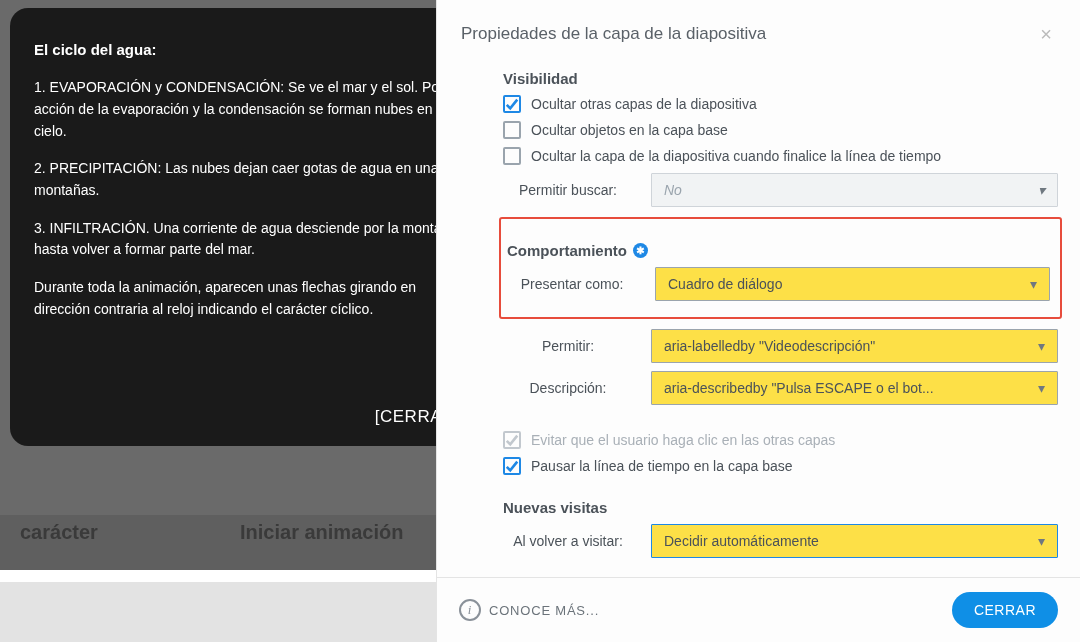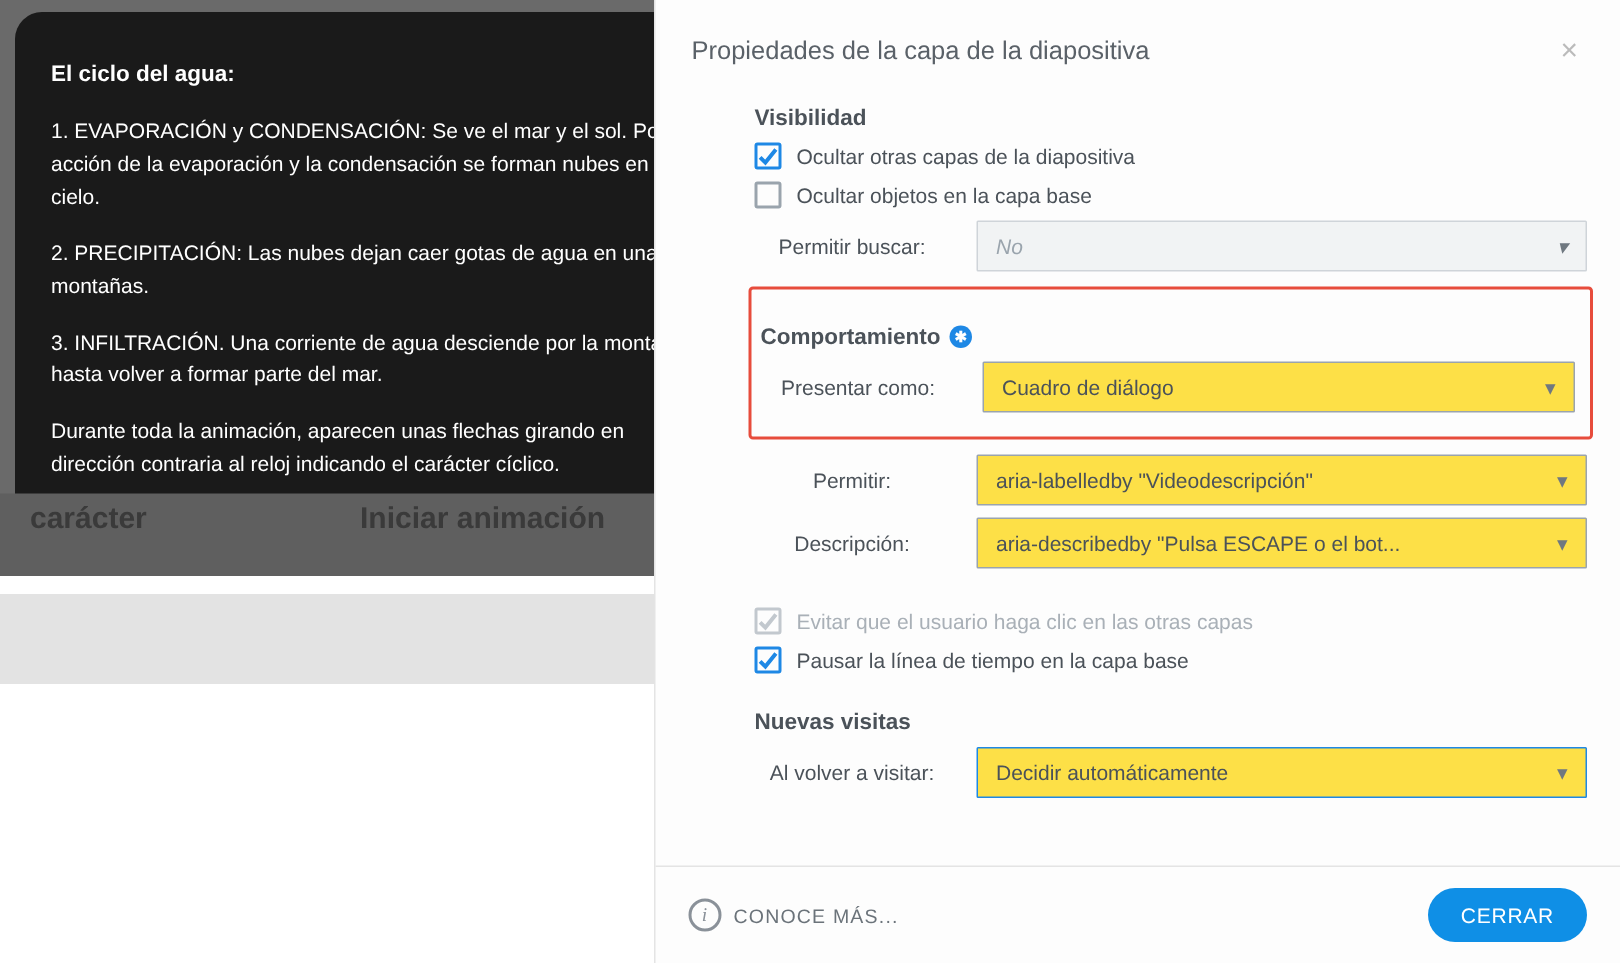--- a/index.html
+++ b/index.html
@@ -1,19 +1,19 @@
 <!DOCTYPE html>
 <html><head>
 <meta charset="utf-8">
 <style>
   * { box-sizing: border-box; margin: 0; padding: 0; font-family: "Segoe UI", Arial, sans-serif; }
   body { width: 1080px; height: 642px; overflow: hidden; background: #fff; position: relative; }
 
   .left {
-    position: absolute; left: 0; top: 0; width: 505px; height: 456px;
+    position: absolute; left: 0; top: 0; width: 505px; height: 642px;
     background: #6a6a6a;
   }
   .left-bottom-bar {
     position: absolute; left: 0; bottom: 72px; width: 100%; height: 55px;
     background: #5f5f5f;
   }
   .left-bottom-white {
     position: absolute; left: 0; bottom: 0; width: 100%; height: 72px;
     background: #e3e3e3;
   }
@@ -136,20 +136,24 @@
           <svg viewBox="0 0 16 16">
             <polyline points="2,9 6,13 14,3"></polyline>
           </svg>
         </span>
       <span>Ocultar otras capas de la diapositiva</span>
     </div>
     <div class="chk-row">
       <span class="chk"></span>
       <span>Ocultar objetos en la capa base</span>
     </div>
+    <div class="chk-row">
+      <span class="chk"></span>
+      <span>Ocultar la capa de la diapositiva cuando finalice la línea de tiempo</span>
+    </div>
 
     <div class="field-row">
       <span class="field-label">Permitir buscar:</span>
       <div class="sel disabled">
         <span>No</span>
         <span class="caret">▾</span>
       </div>
     </div>
 
     <div class="behavior-box">

